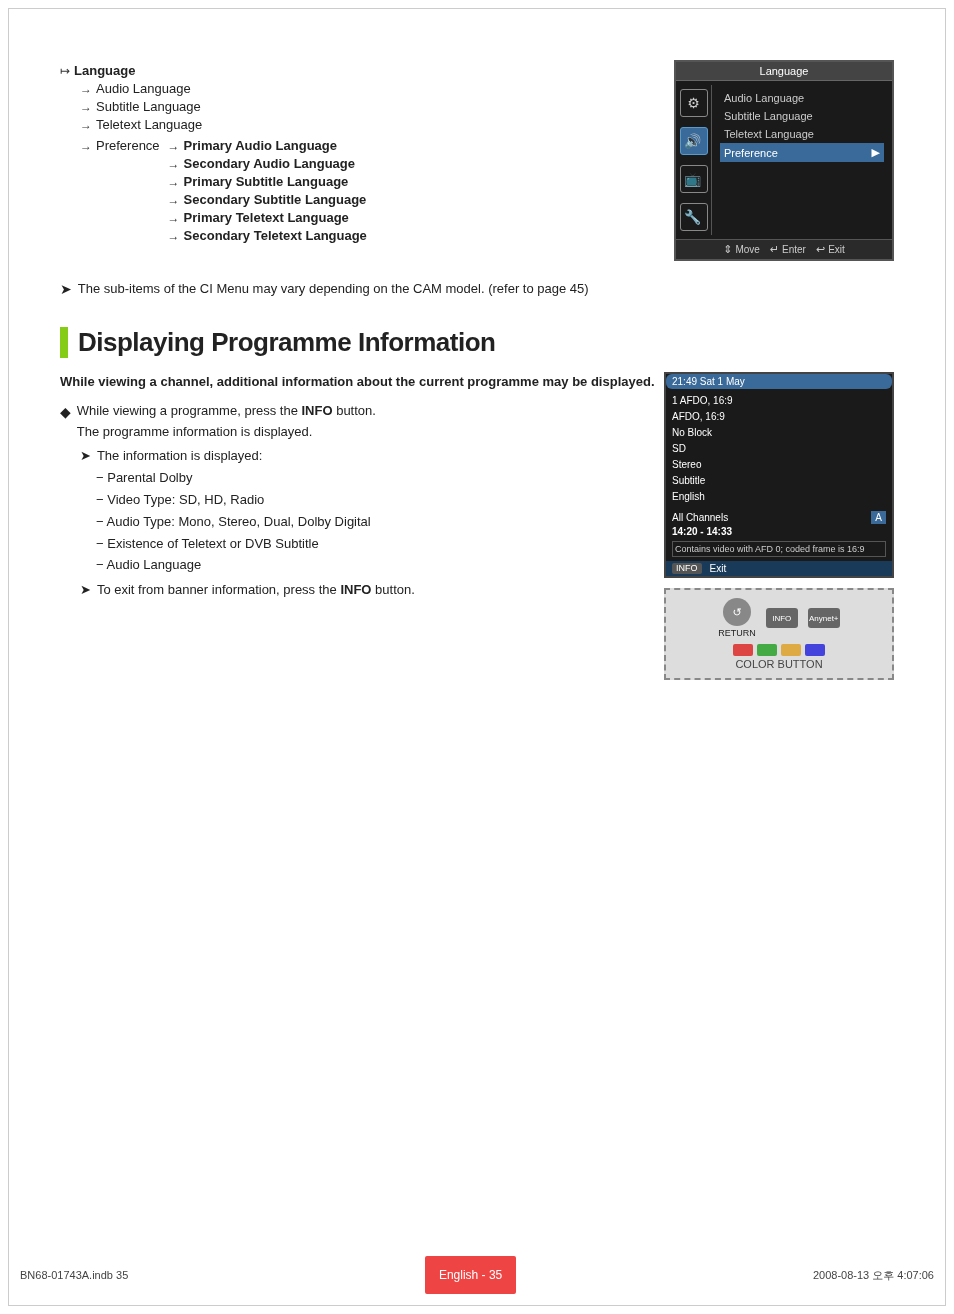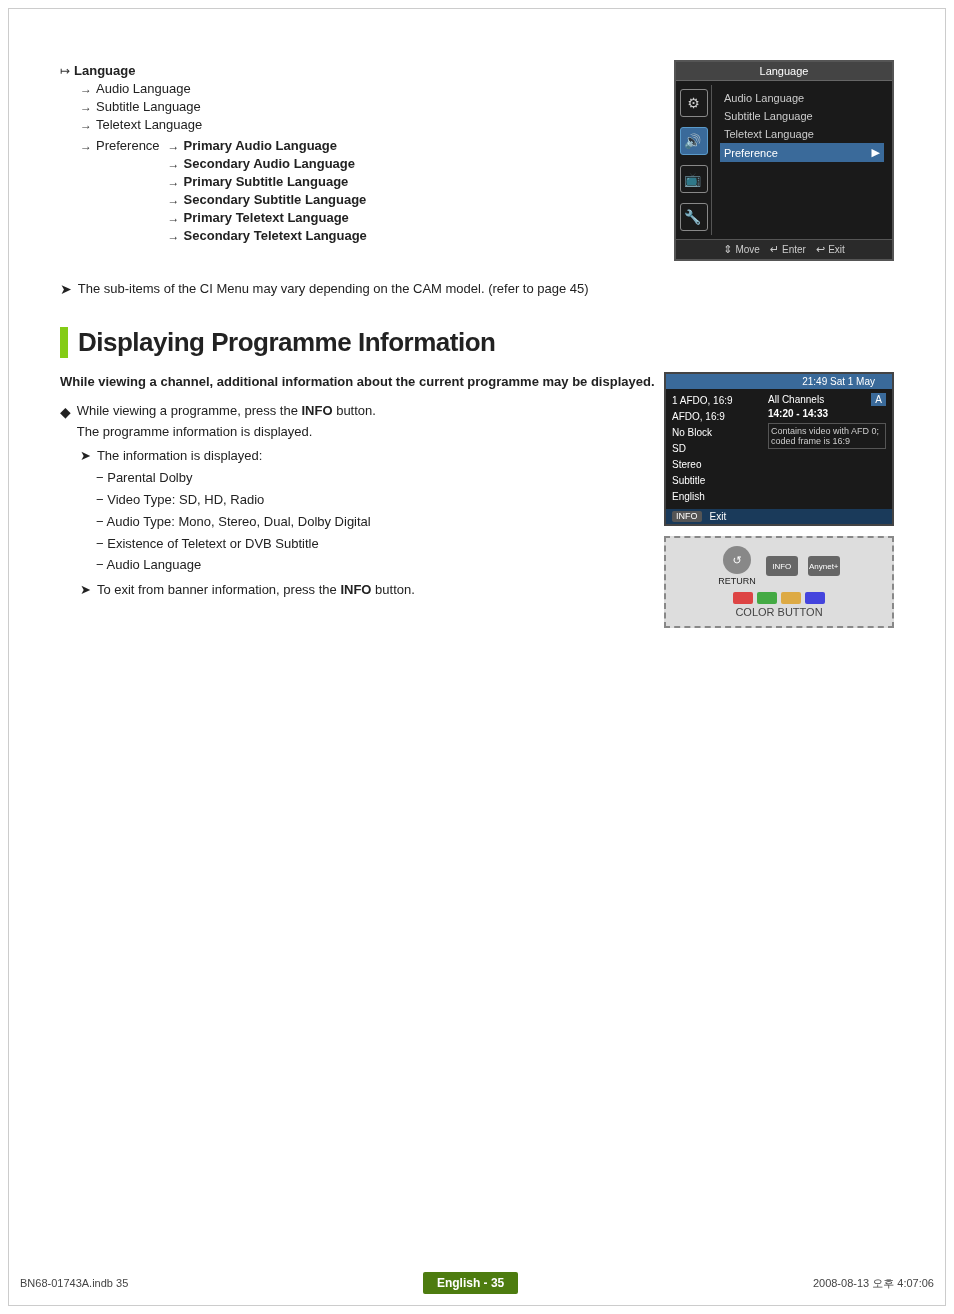--- a/index.html
+++ b/index.html
@@ -234,29 +234,31 @@
       border: 2px solid #444;
       background: #1a1a1a;
       color: #fff;
       font-size: 10px;
       margin-bottom: 10px;
     }
 
     .prog-header {
       background: #3a6a9a;
       display: flex;
-      justify-content: flex-end;
-      padding: 2px 17px;
-      font-size: 10px;
+      justify-content: flex-start;
+      padding: 2px 6px;
+      font-size: 10px;
+      border-radius: 6px;
     }
 
     .prog-body {
       display: flex;
       padding: 4px 6px;
       gap: 6px;
+      flex-direction: column;
     }
 
     .prog-left {
       width: 90px;
       font-size: 10px;
       line-height: 1.6;
     }
 
     .prog-right {
       flex: 1;
@@ -379,26 +381,25 @@
       right: 0;
       display: flex;
       justify-content: space-between;
       align-items: center;
       padding: 0 20px;
       font-size: 11px;
       color: #444;
     }
 
     .page-num-badge {
-      background: #4d7c0f;
+      background: #ef4444;
       color: #fff;
-      padding: 4px 14px;
+      padding: 12px 14px;
       font-size: 12px;
       border-radius: 2px;
-      font-weight: bold;
     }
   </style>
 </head>
 <body>
 
 <div class="page-border"></div>
 
 <div class="page-content">
 
   <div class="diagram-section">

